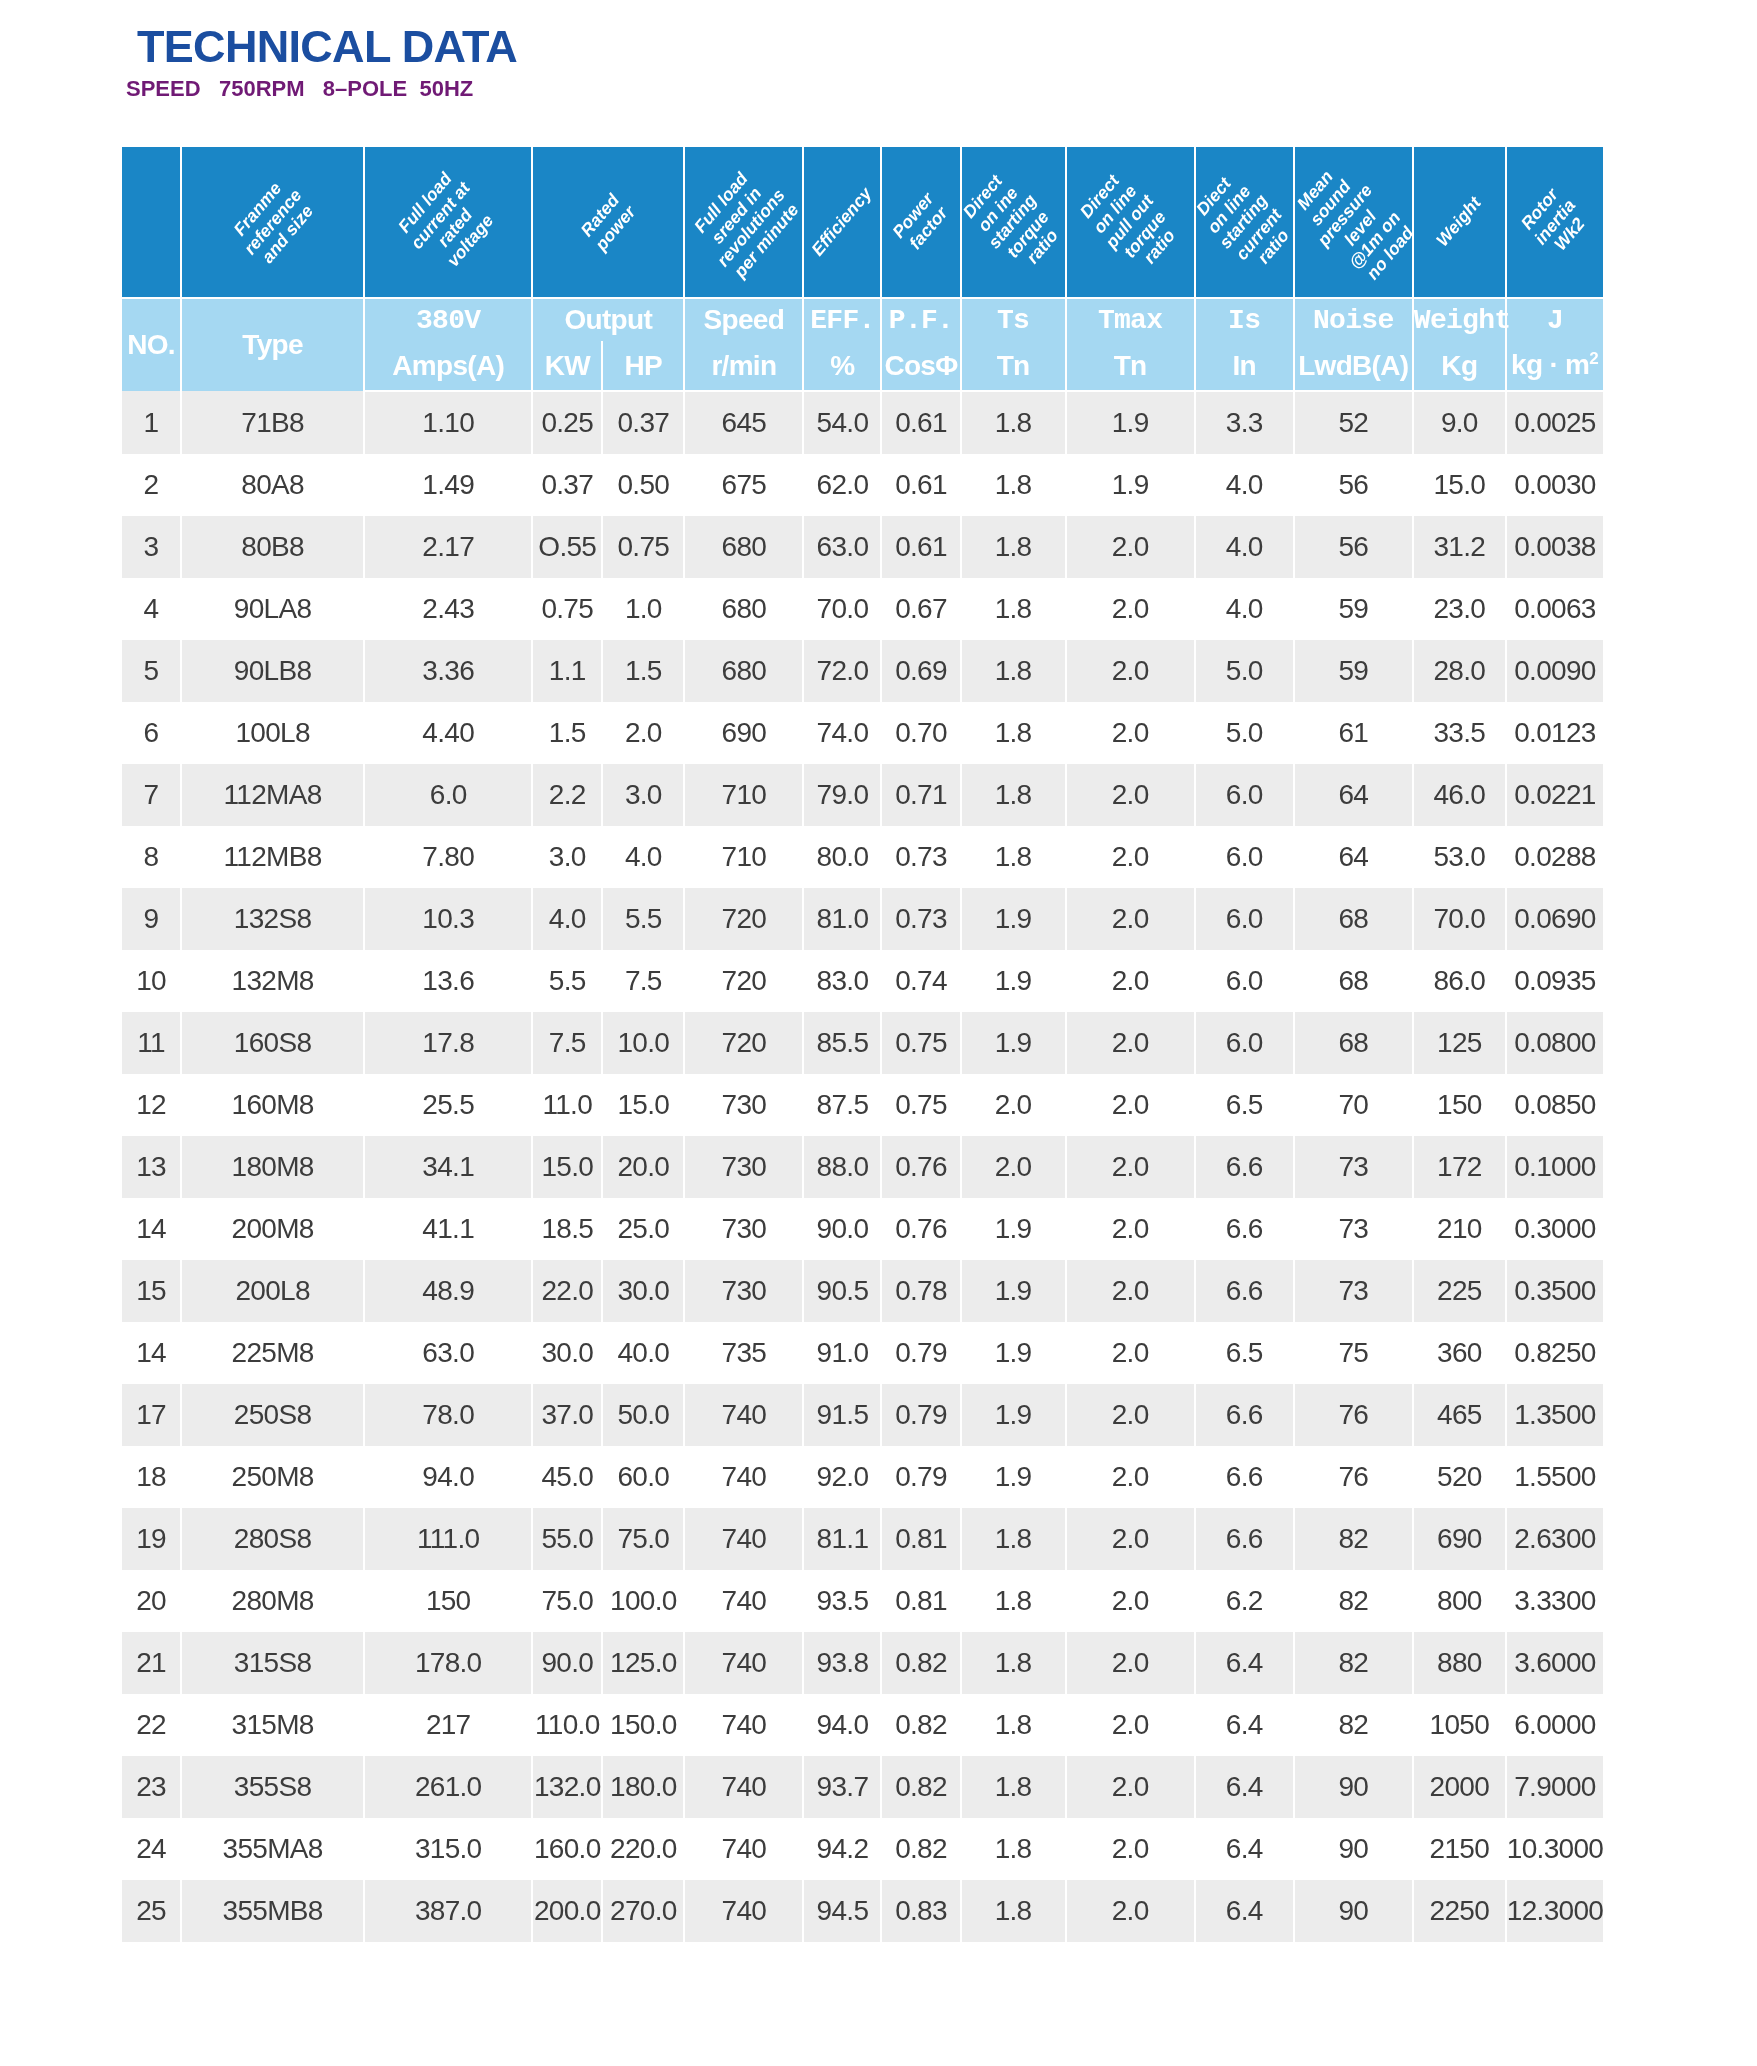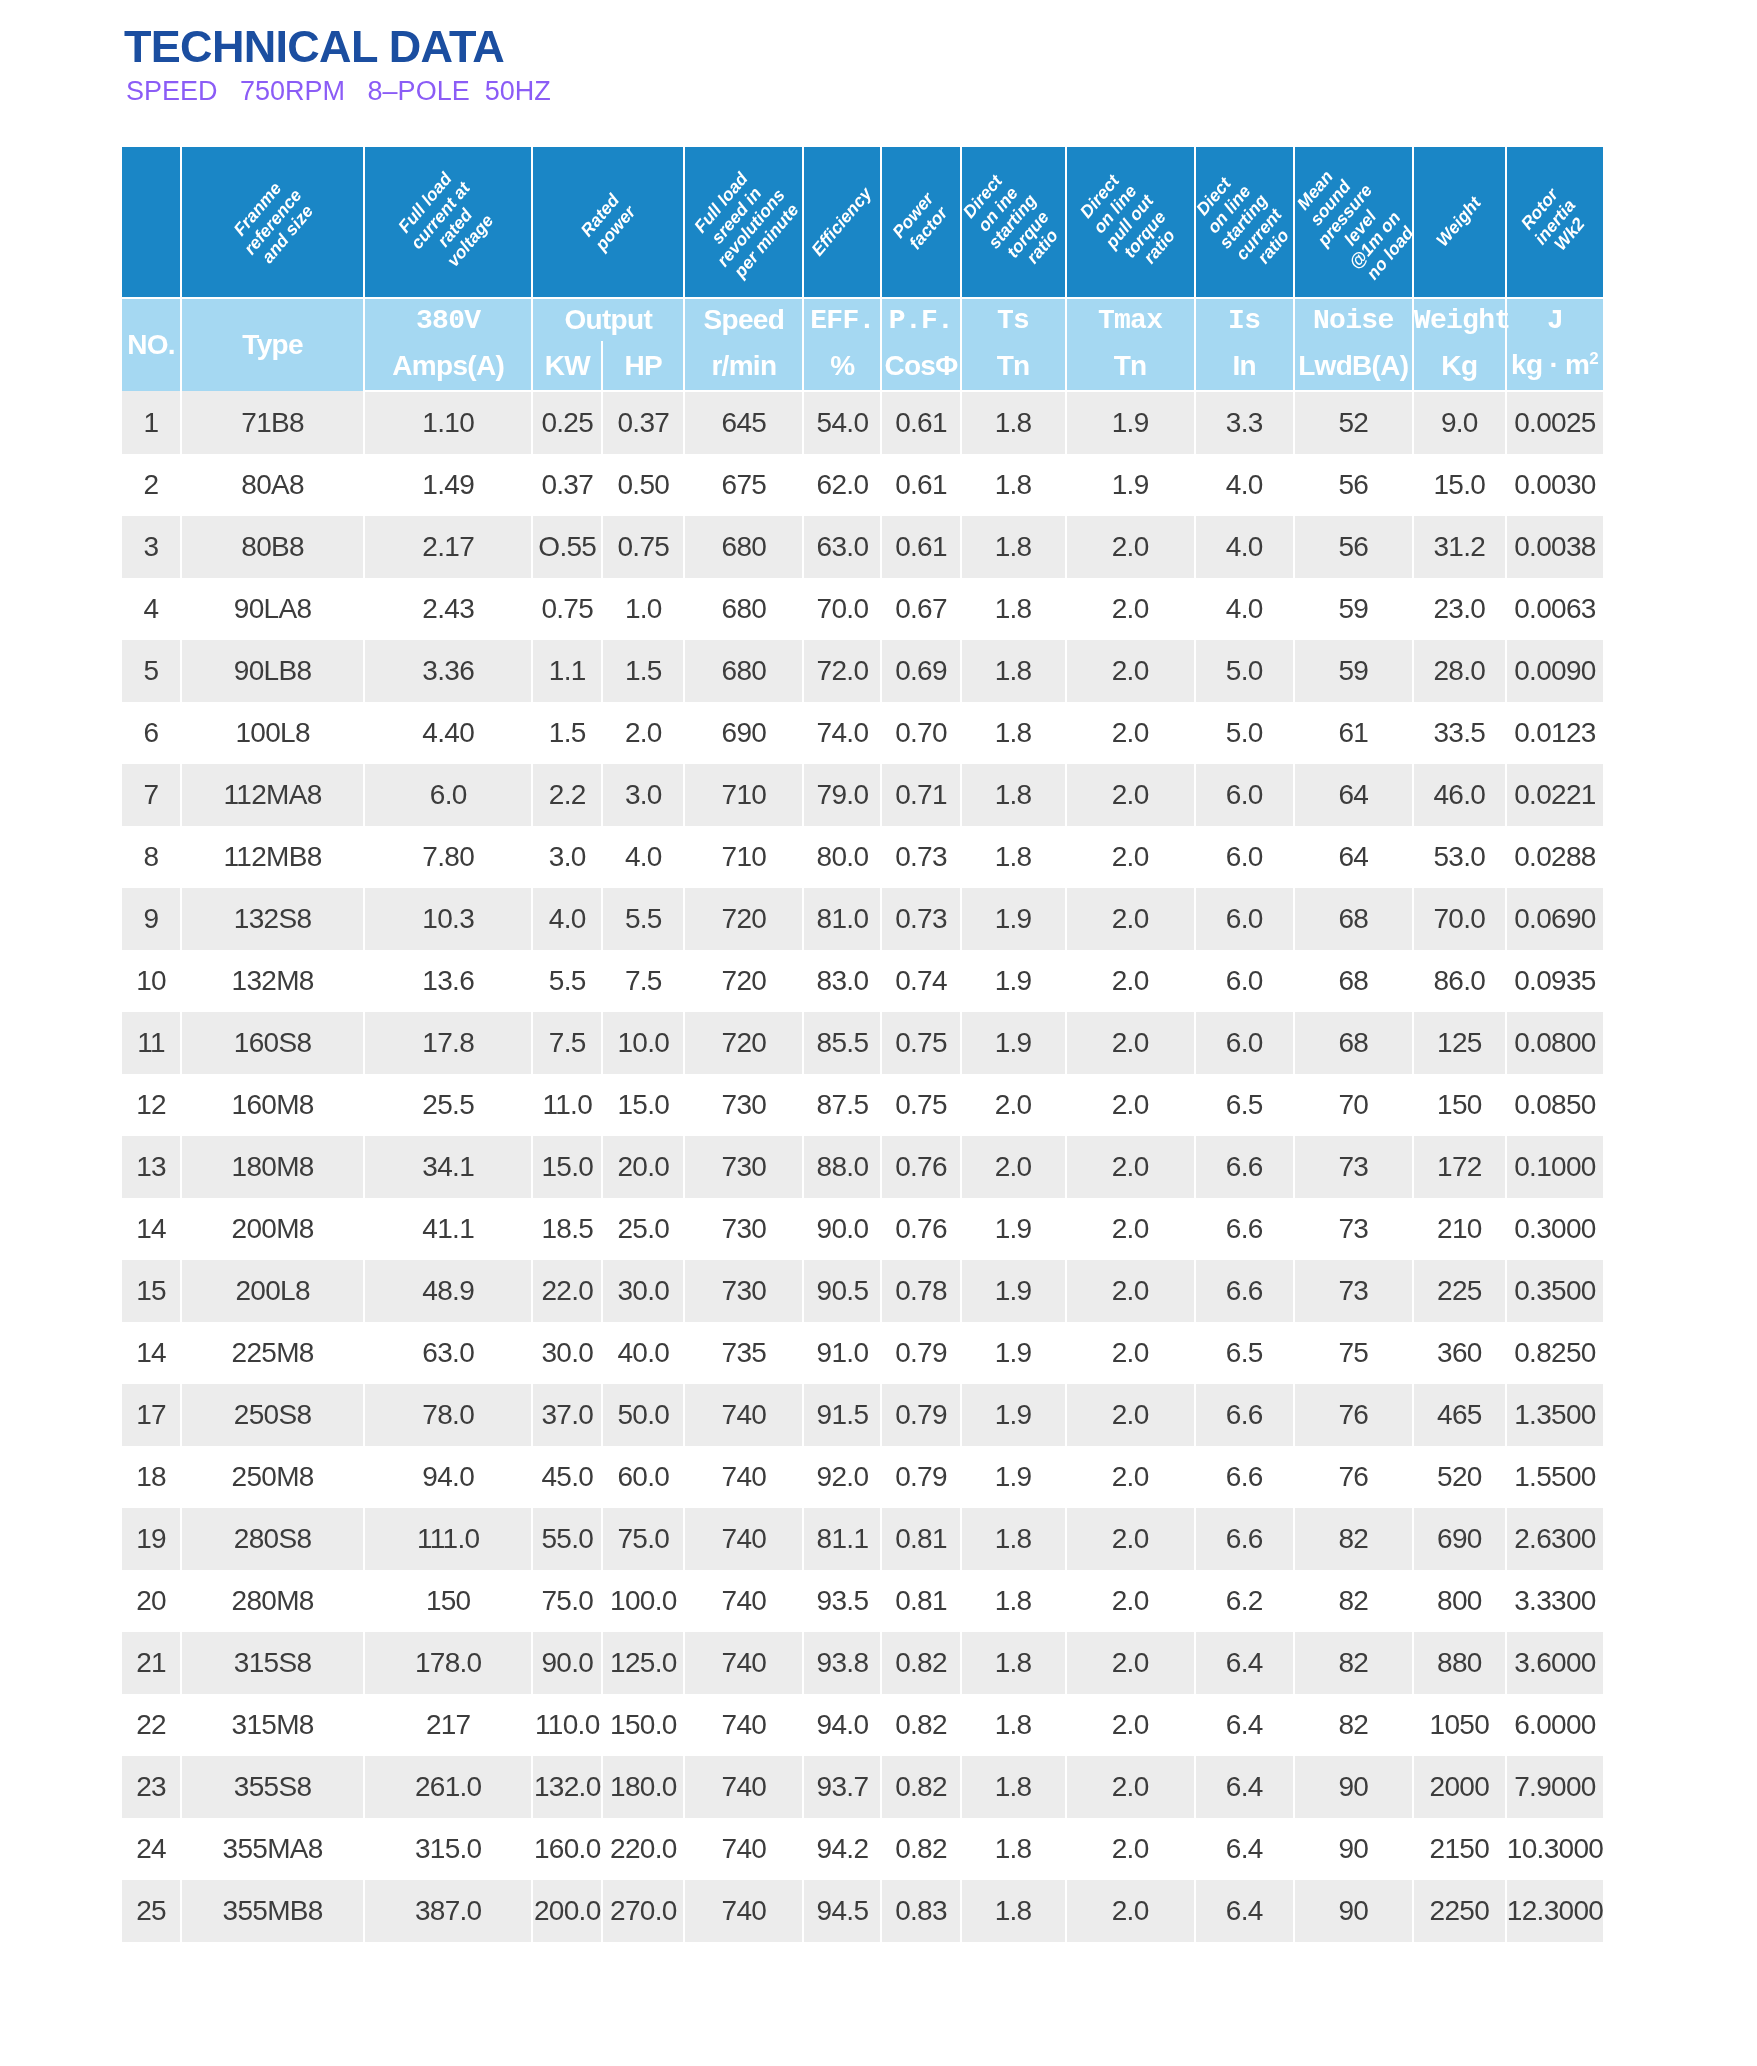--- a/index.html
+++ b/index.html
@@ -2,27 +2,27 @@
 <html style="font-size:11.2px"><head>
 <meta charset="utf-8">
 <style>
   html,body{margin:0;padding:0;background:#ffffff;}
   body{
     width:1757px;height:2066px;position:relative;
     font-family:"Liberation Sans", sans-serif;
     -webkit-font-smoothing:antialiased;
   }
   .page-title{
-    position:absolute;left:124px;top:24px;
+    position:absolute;left:137px;top:24px;
     font-size:45px;font-weight:bold;letter-spacing:-0.7px;
     color:#1b4ea0;line-height:1.0;
   }
   .page-subtitle{
     position:absolute;left:126px;top:78px;
-    font-size:27px;font-weight:normal;color:#8b5cf6;
+    font-size:22px;font-weight:bold;color:#701a75;
     line-height:1.0;white-space:pre;
   }
   table.tech{
     position:absolute;left:122px;top:147px;
     width:1481px;border-collapse:collapse;table-layout:fixed;
   }
   table.tech th, table.tech td{
     padding:0;margin:0;border:none;white-space:nowrap;
   }
   

